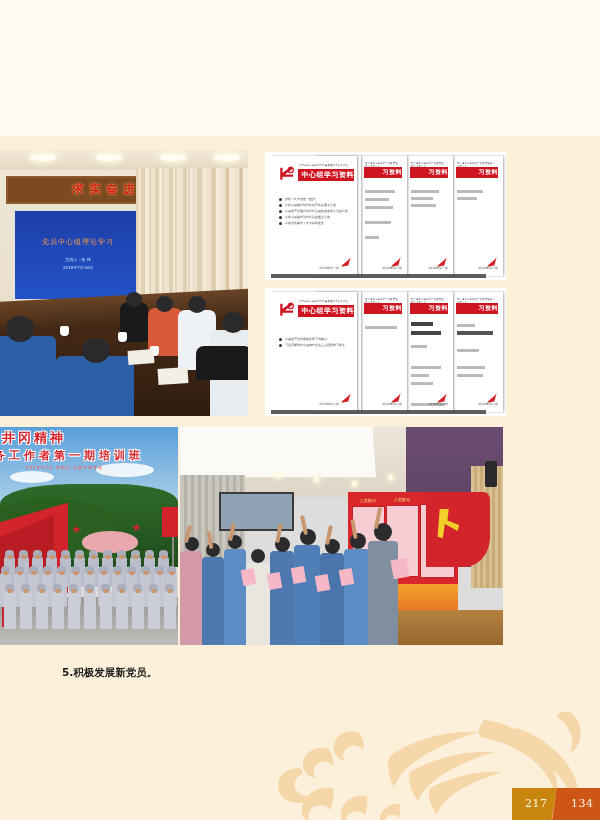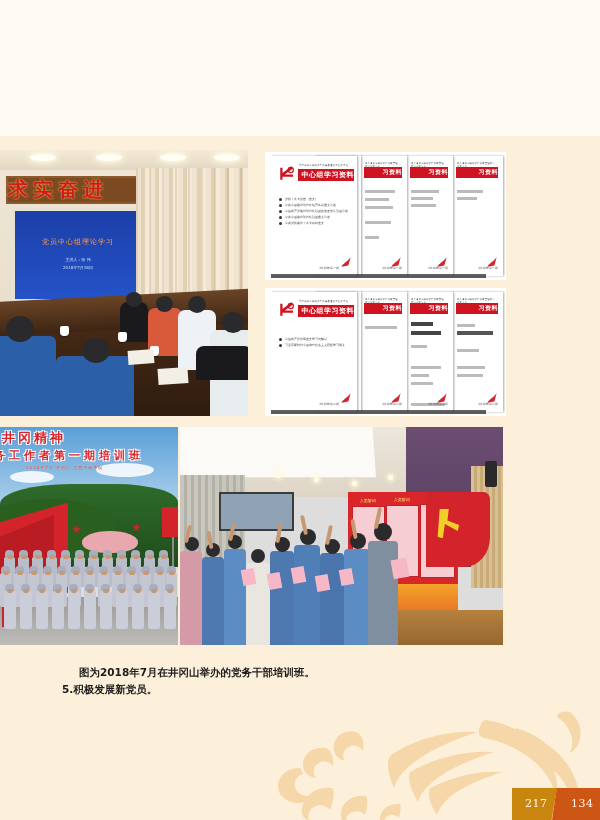--- a/index.html
+++ b/index.html
@@ -31,21 +31,21 @@
   
   #photo-group{left:0;top:427px;width:178px;height:218px;}
   
   #photo-oath{left:180px;top:427px;width:323px;height:218px;}
 
   
   .mr-wall{position:absolute;inset:0;background:linear-gradient(#efe6d6,#e6dac6);}
   .mr-ceiling{position:absolute;left:0;top:0;width:100%;height:20px;background:linear-gradient(#f3ead8,#e4d7c0);}
   .mr-light{position:absolute;top:4px;width:26px;height:7px;border-radius:50%;background:#fffdf4;box-shadow:0 0 6px 2px rgba(255,255,230,.9);}
   .mr-banner{position:absolute;left:6px;top:26px;width:132px;height:24px;background:#7b4a22;border:2px solid #8c5a2b;}
-  .mr-banner span{display:block;text-align:left;color:#d4181c;font-weight:bold;font-size:20px;line-height:22px;letter-spacing:5px;
+  .mr-banner span{display:block;text-align:right;color:#d4181c;font-weight:bold;font-size:12px;line-height:22px;letter-spacing:5px;
     text-shadow:0 0 2px #ffdf5a;}
   .mr-screen{position:absolute;left:12px;top:58px;width:126px;height:88px;background:linear-gradient(#1c3fa8,#2453c9);border:3px solid #e8e2d4;}
   .mr-screen .t1{color:#ff9f4a;font-size:7px;text-align:center;margin-top:26px;letter-spacing:1px;}
   .mr-screen .t2{color:#cfe0ff;font-size:4px;text-align:center;margin-top:10px;}
   .mr-screen .t3{color:#cfe0ff;font-size:4px;text-align:center;margin-top:3px;}
   .mr-curtain{position:absolute;right:0;top:18px;width:112px;height:132px;
     background:repeating-linear-gradient(90deg,#efe3cf 0 5px,#e0d0b4 5px 9px,#f4ead9 9px 14px);}
   .mr-curtain:after{content:"";position:absolute;inset:0;
     background:repeating-linear-gradient(90deg,rgba(170,120,70,.18) 0 2px,transparent 2px 13px);}
   .mr-table{position:absolute;left:0;bottom:0;width:100%;height:112px;background:linear-gradient(#4a2d18,#2f1c0e);}
@@ -506,21 +506,20 @@
     <div class="oa-arm" style="left:172px;top:92px;height:20px;transform:rotate(-10deg)"></div>
     <div class="oa-card" style="left:160px;top:142px"></div>
 
     <div class="oa-person" style="left:188px;top:114px;width:30px;height:104px;background:#7f8fa0"></div>
     <div class="oa-hd" style="left:194px;top:96px;width:18px;height:18px"></div>
     <div class="oa-arm" style="left:196px;top:80px;height:22px;transform:rotate(12deg)"></div>
     <div class="oa-card" style="left:212px;top:132px;width:16px;height:19px"></div>
   </div>
 
   <div class="caption">
-    <div class="l2">图为2018年7月在井冈山举办的党务干部培训班。</div>
     <div>5.积极发展新党员。</div>
   </div>
 
   <div class="ornament">
     <svg width="330" height="110" viewBox="0 0 330 110">
       <g fill="#f6d6a8" opacity="0.95">
         <path d="M30 58 c-14 0 -22 8 -22 18 c0 10 9 17 20 17 c7 0 12 -3 16 -8 c-6 2 -13 1 -17 -4 c-5 -6 -2 -15 6 -17 c-1 -3 -2 -5 -3 -6z"></path>
         <path d="M56 38 c-12 -2 -22 5 -23 15 c-1 8 5 14 13 15 c-4 -5 -3 -12 3 -15 c5 -3 11 -1 14 3 c1 -9 -2 -16 -7 -18z"></path>
         <path d="M86 22 c-10 -3 -20 3 -22 12 c-2 8 3 15 11 17 c-4 -6 -1 -13 6 -15 c5 -1 10 1 12 5 c2 -9 -1 -17 -7 -19z"></path>
         <path d="M120 46 c22 -16 56 -26 88 -24 c-26 8 -50 19 -66 32 c-10 8 -16 16 -18 24 c-6 -13 -8 -24 -4 -32z"></path>

